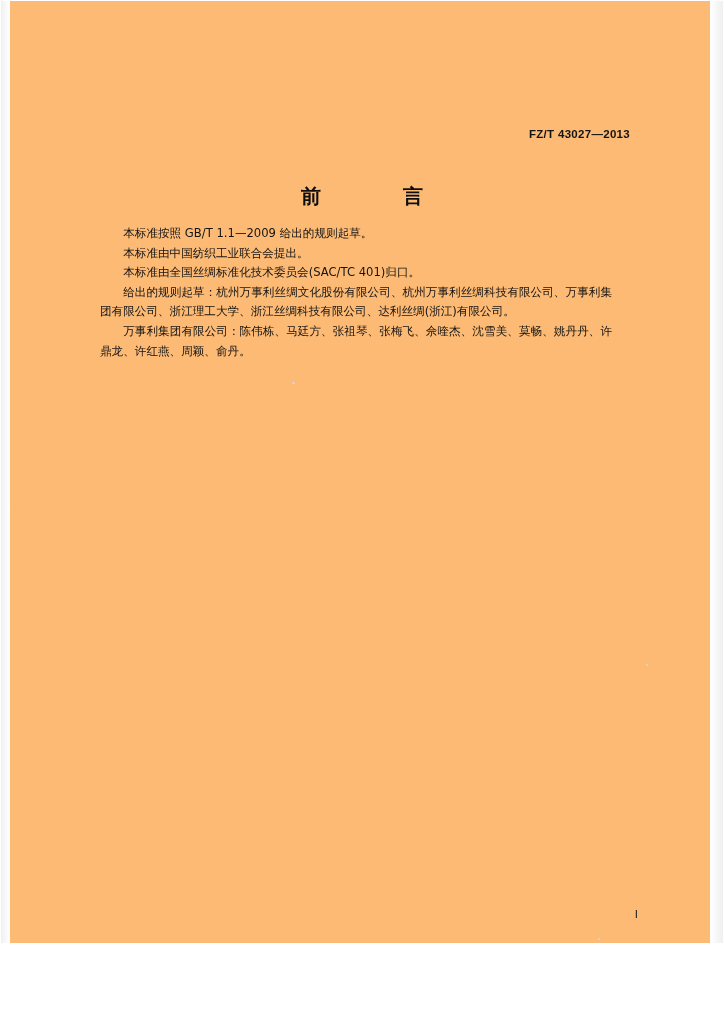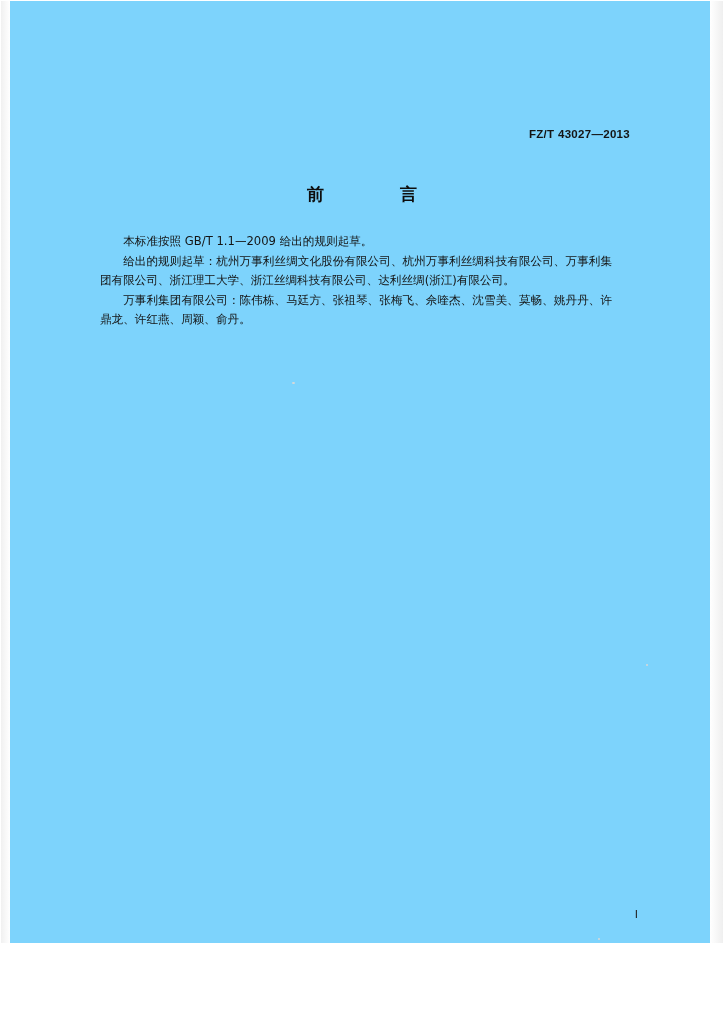--- a/index.html
+++ b/index.html
@@ -4,21 +4,21 @@
 <style>
   html, body {
     margin: 0;
     padding: 0;
     background: #ffffff;
   }
   .page {
     position: relative;
     width: 724px;
     height: 944px;
-    background: #7dd3fc;
+    background: #fdba74;
     overflow: hidden;
     font-family: "Liberation Serif", serif;
     color: #111111;
     text-decoration: underline;
   }
   
   .page::after {
     content: "";
     position: absolute;
     left: 0; top: 0; right: 0; bottom: 0;
@@ -53,29 +53,29 @@
     white-space: nowrap;
   }
   .doc-title {
     position: absolute;
     left: 0;
     right: 0;
     top: 183px;
     text-align: center;
     font-family: "DejaVu Sans", sans-serif;
     font-weight: bold;
-    font-size: 17px;
+    font-size: 20px;
     letter-spacing: 14px;
     text-indent: 14px;
     color: #0d0d0d;
   }
   .body-block {
     position: absolute;
     left: 100px;
-    top: 232px;
+    top: 224px;
     width: 512px;
     font-family: "DejaVu Sans", sans-serif;
     font-size: 11.6px;
     line-height: 19.6px;
     color: #141414;
     text-align: justify;
   }
   .para {
     margin: 0 0 0 0;
     text-indent: 2em;
@@ -102,20 +102,22 @@
 
   <div class="scan-edge-left"></div>
   <div class="scan-edge-right"></div>
 
   <div class="header-code">FZ/T 43027—2013</div>
 
   <div class="doc-title">前　　言</div>
 
   <div class="body-block">
     <p class="para">本标准按照 GB/T 1.1—2009 给出的规则起草。</p>
+    <p class="para">本标准由中国纺织工业联合会提出。</p>
+    <p class="para">本标准由全国丝绸标准化技术委员会(SAC/TC 401)归口。</p>
     <p class="para">给出的规则起草：杭州万事利丝绸文化股份有限公司、杭州万事利丝绸科技有限公司、万事利集团有限公司、浙江理工大学、浙江丝绸科技有限公司、达利丝绸(浙江)有限公司。</p>
     <p class="para">万事利集团有限公司：陈伟栋、马廷方、张祖琴、张梅飞、佘喹杰、沈雪美、莫畅、姚丹丹、许鼎龙、许红燕、周颖、俞丹。</p>
   </div>
 
   <div class="page-number">Ⅰ</div>
 
   <div class="speck" style="left:292px; top:382px; width:3px; height:2px;"></div>
   <div class="speck" style="left:646px; top:664px; width:2px; height:2px;"></div>
   <div class="speck" style="left:598px; top:938px; width:2px; height:2px;"></div>
 

